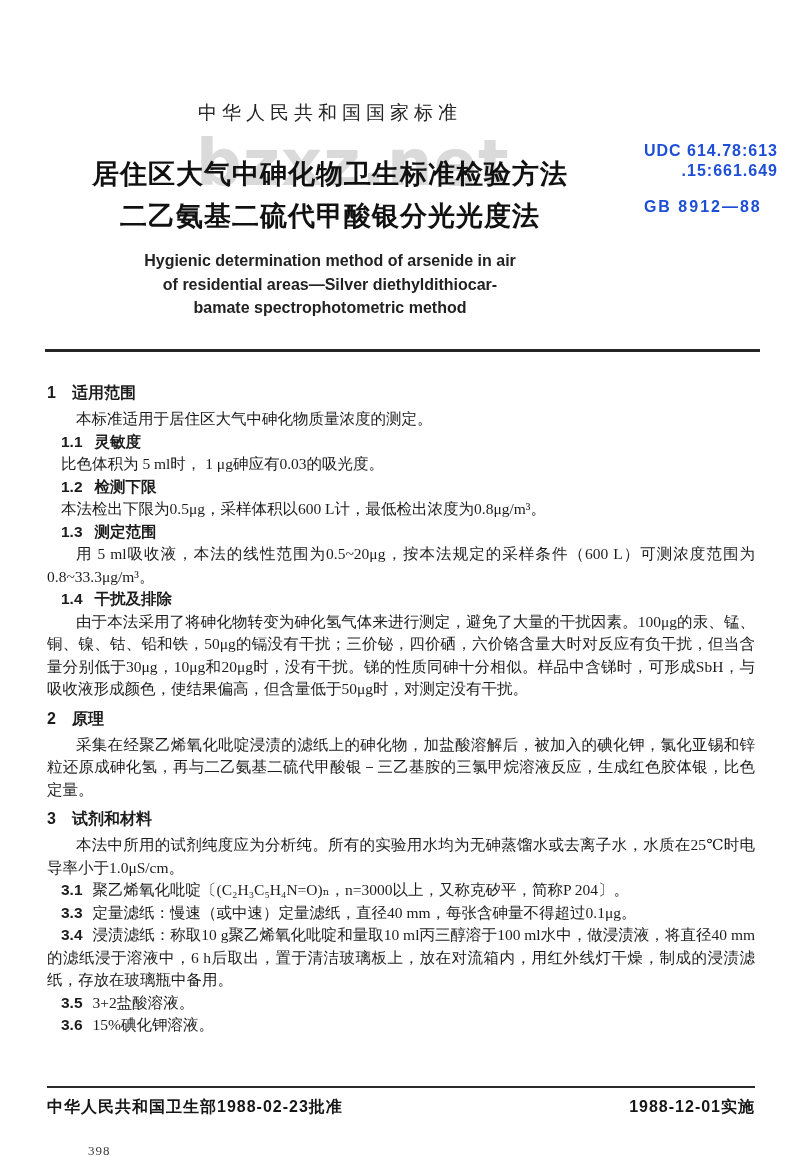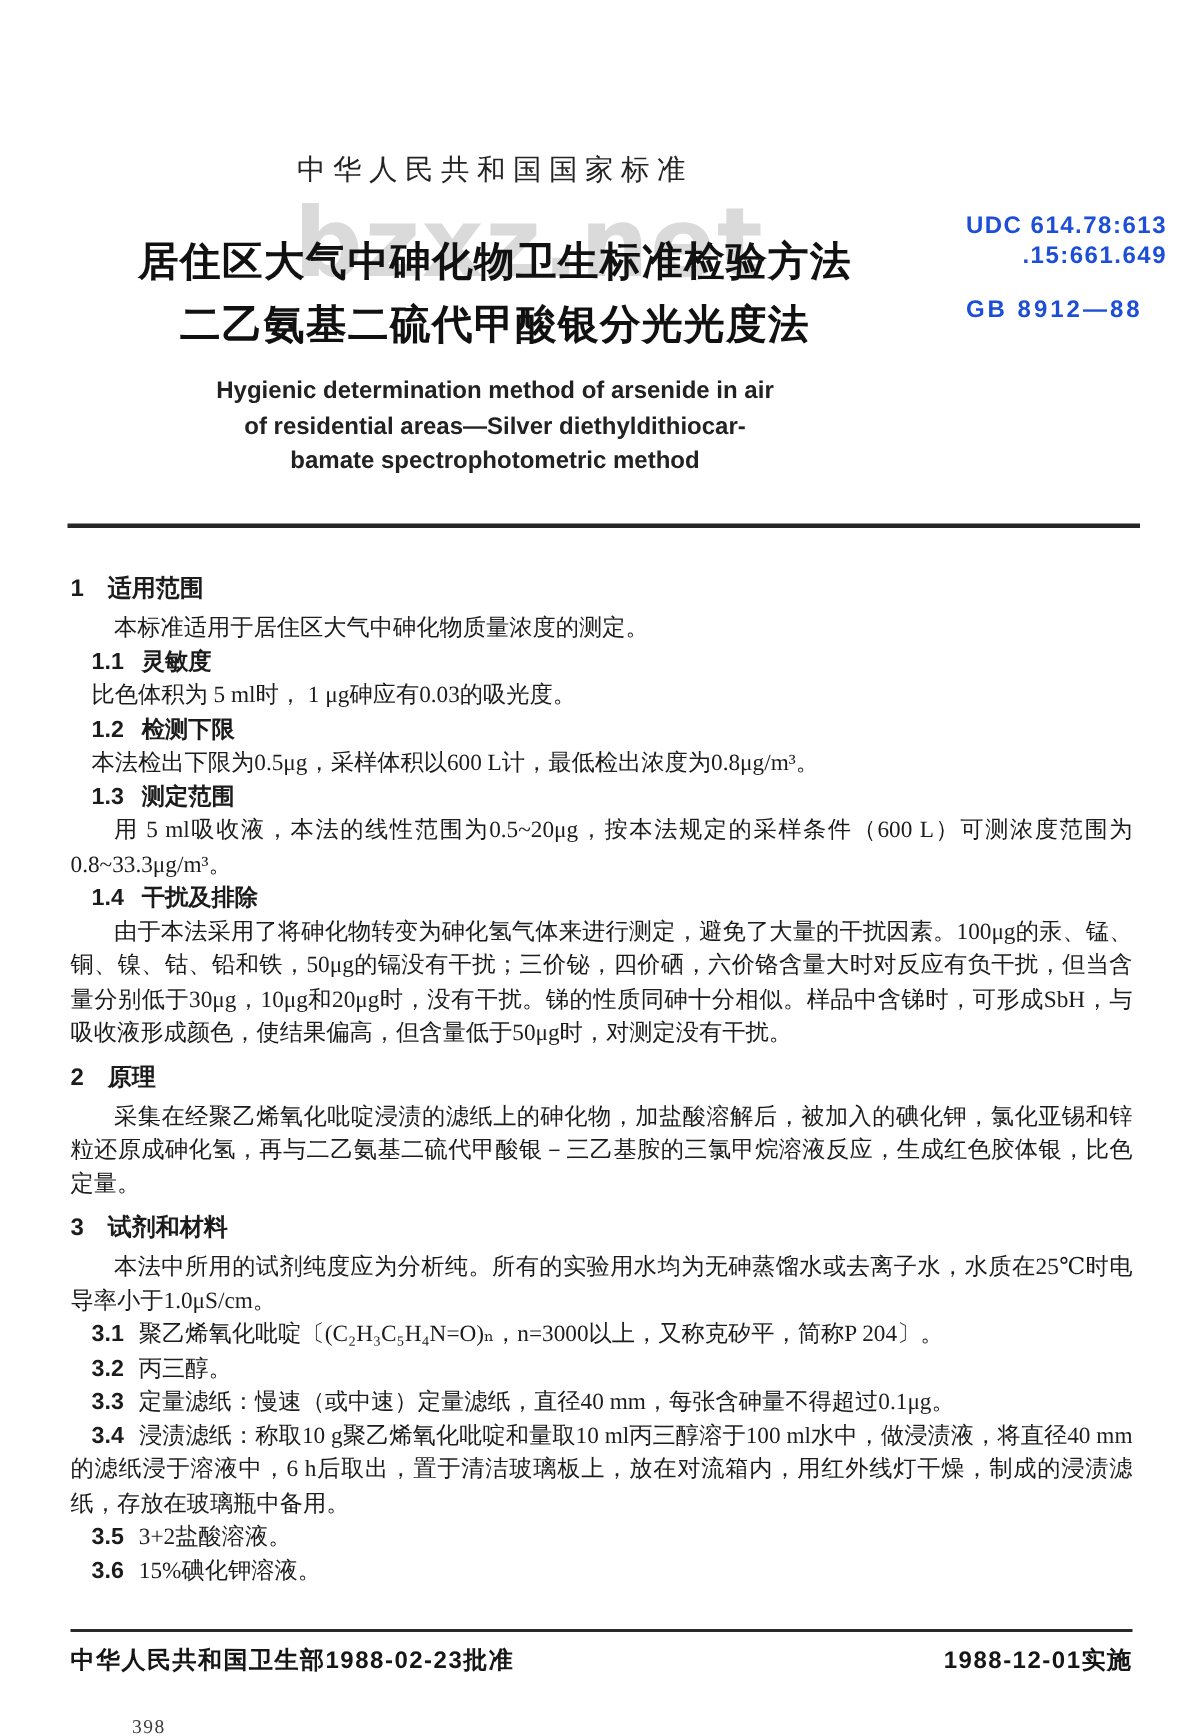--- a/index.html
+++ b/index.html
@@ -137,23 +137,20 @@
 
     <div class="h1">
       <span class="num">3</span><span>试剂和材料</span>
     </div>
     <p class="ind2">本法中所用的试剂纯度应为分析纯。所有的实验用水均为无砷蒸馏水或去离子水，水质在25℃时电导率小于1.0μS/cm。</p>
 
     <p class="li">
       <span class="num">3.1</span><span>聚乙烯氧化吡啶〔(C₂H₃C₅H₄N=O)ₙ，n=3000以上，又称克矽平，简称P 204〕。</span>
     </p>
     <p class="li">
-      <span class="num">3.2</span><span>丙三醇。</span>
-    </p>
-    <p class="li">
       <span class="num">3.3</span><span>定量滤纸：慢速（或中速）定量滤纸，直径40 mm，每张含砷量不得超过0.1μg。</span>
     </p>
     <p class="li">
       <span class="num">3.4</span><span>浸渍滤纸：称取10 g聚乙烯氧化吡啶和量取10 ml丙三醇溶于100 ml水中，做浸渍液，将直径40 mm的滤纸浸于溶液中，6 h后取出，置于清洁玻璃板上，放在对流箱内，用红外线灯干燥，制成的浸渍滤纸，存放在玻璃瓶中备用。</span>
     </p>
     <p class="li">
       <span class="num">3.5</span><span>3+2盐酸溶液。</span>
     </p>
     <p class="li">
       <span class="num">3.6</span><span>15%碘化钾溶液。</span>

